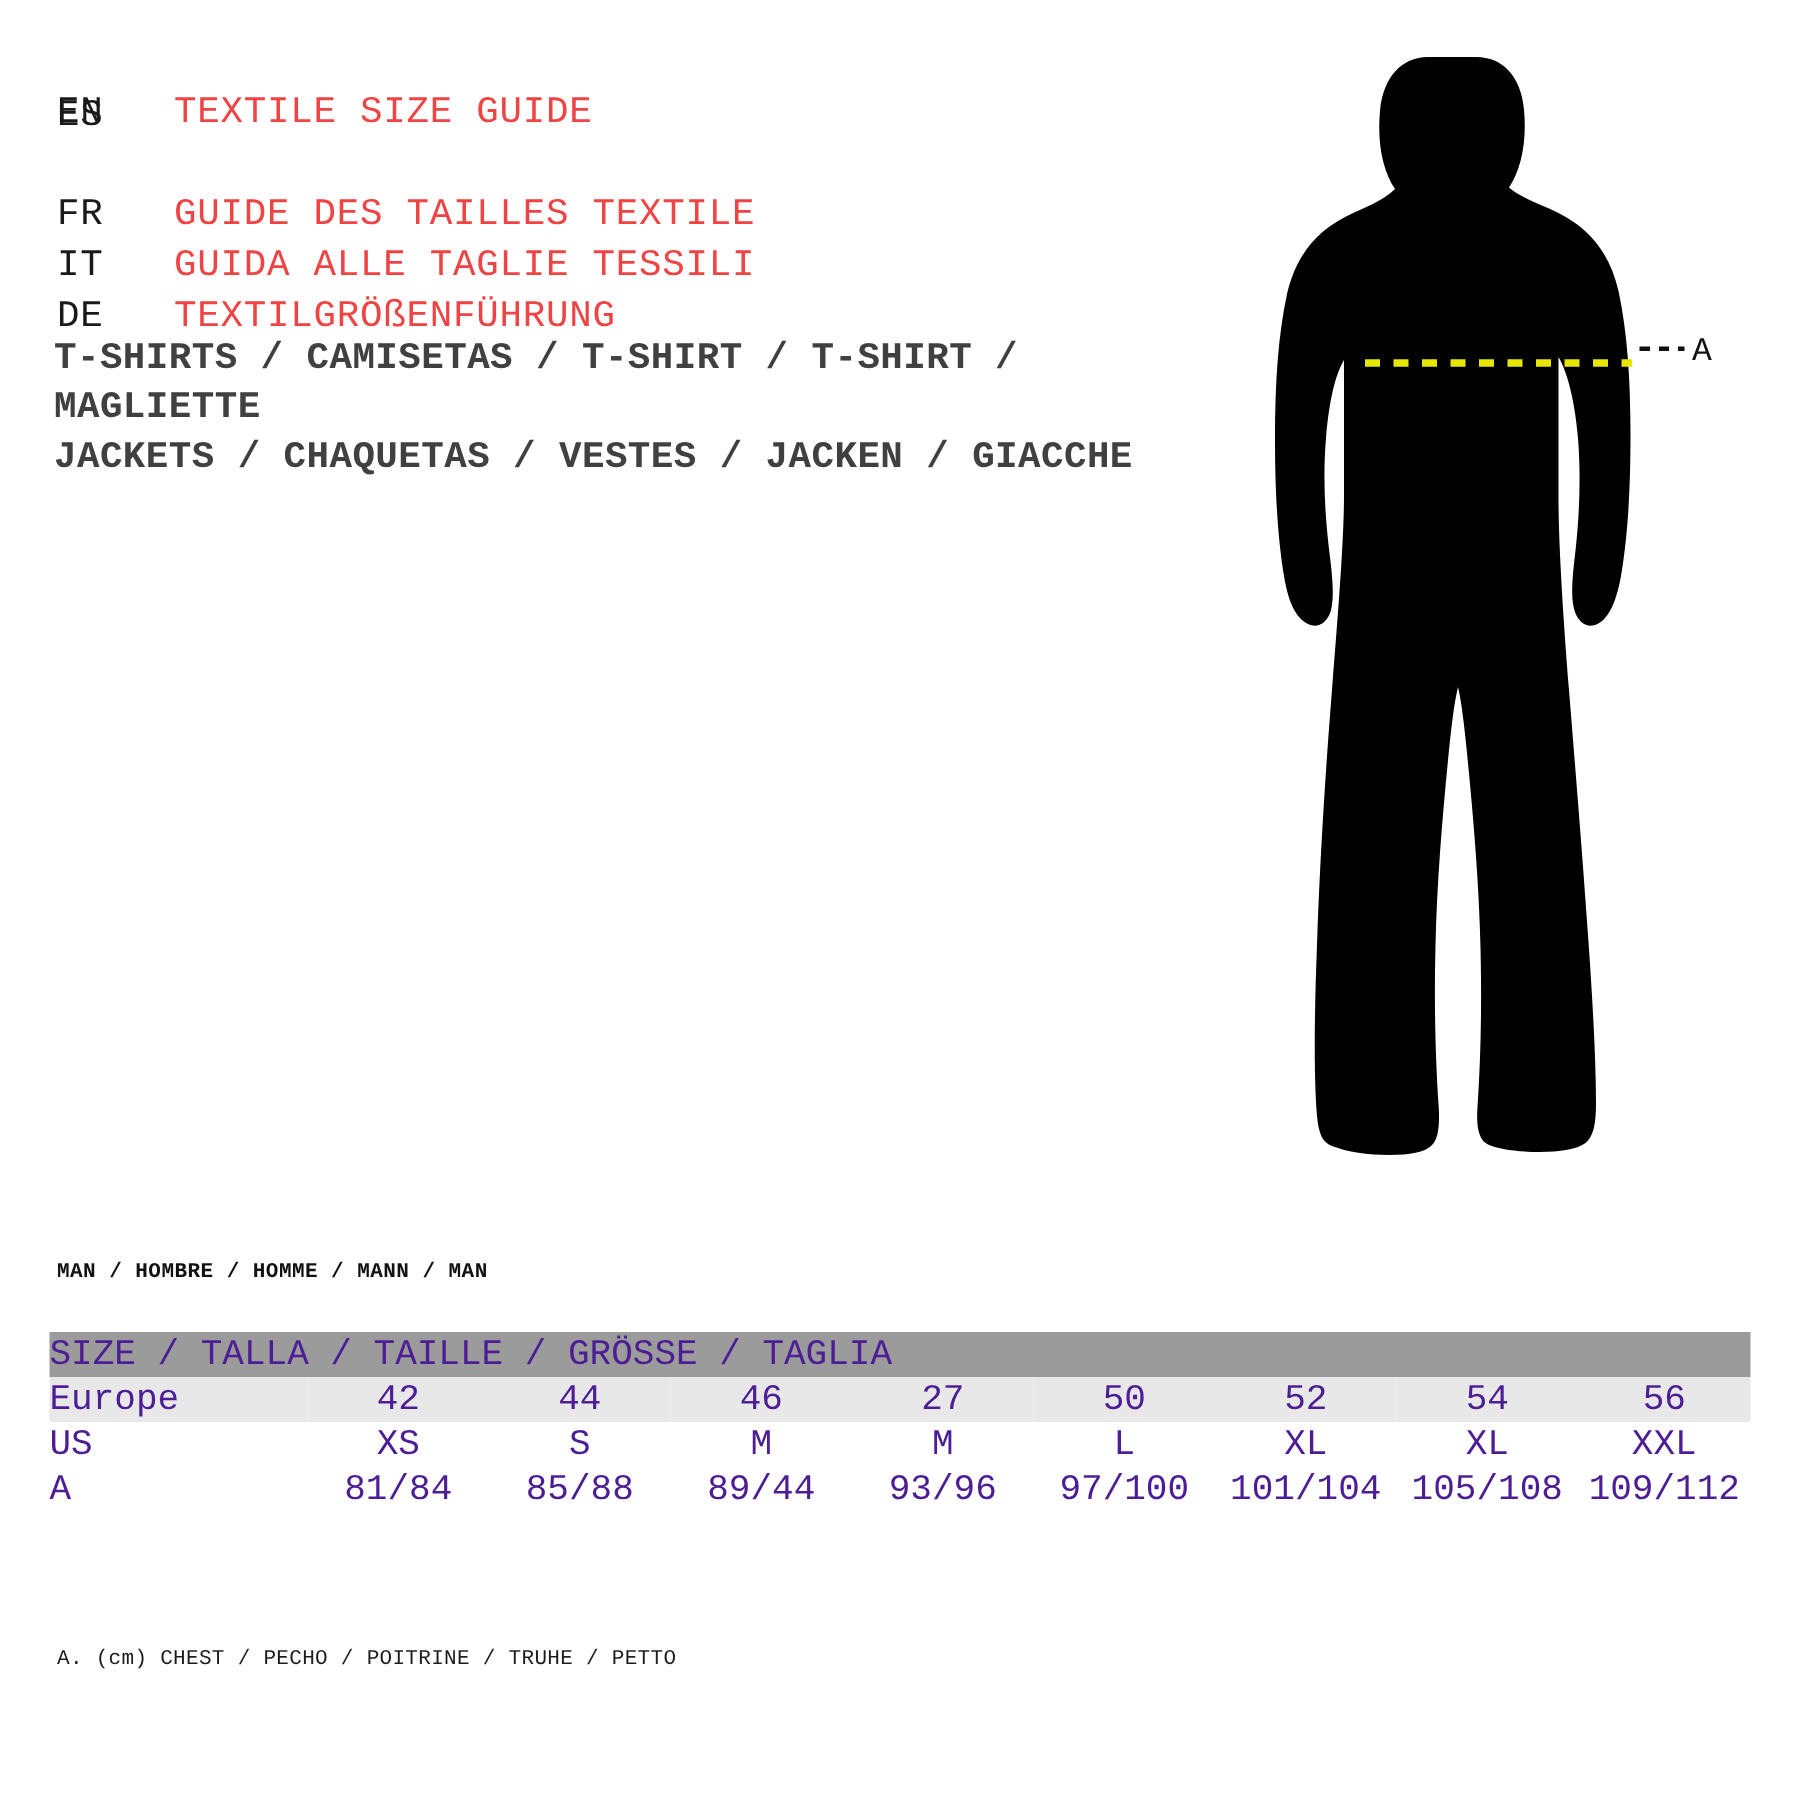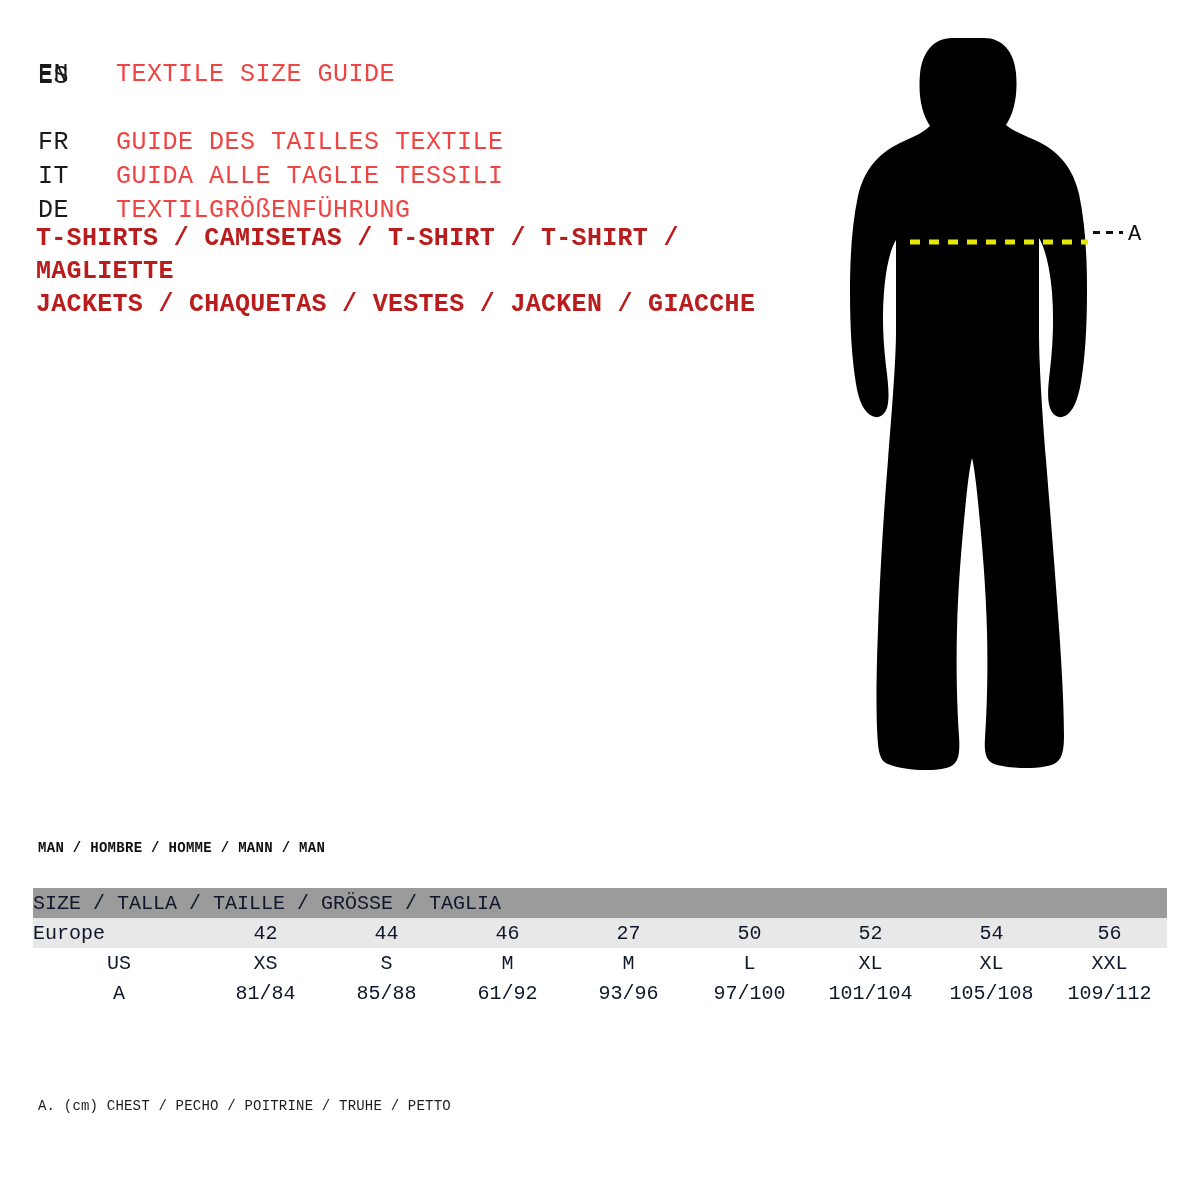--- a/index.html
+++ b/index.html
@@ -51,21 +51,21 @@
     position: absolute;
     left: 36px;
     top: 222px;
     width: 760px;
   }
   .cat-line {
     font-size: 25px;
     font-weight: bold;
     letter-spacing: 0.3px;
     line-height: 33px;
-    color: #b91c1c;
+    color: #404040;
   }
 
   
   .figure {
     position: absolute;
     left: 820px;
     top: 20px;
     width: 360px;
     height: 770px;
   }
@@ -100,35 +100,35 @@
 
   table.size-table {
     position: absolute;
     left: 33px;
     top: 888px;
     width: 1134px;
     border-collapse: collapse;
     table-layout: fixed;
   }
   table.size-table td {
-    font-size: 20px;
-    color: #0f172a;
+    font-size: 24px;
+    color: #4c1d95;
     height: 30px;
     padding: 0;
     vertical-align: middle;
   }
   .header-row td {
     background: #9b9b9b;
     color: #111;
     font-size: 19px;
     height: 34px;
     padding-left: 9px;
   }
   .row-shade td { background: #e8e8e8; }
-  .row-plain td { background: #ffffff; text-align: center; }
+  .row-plain td { background: #ffffff; }
   .rowlabel {
     padding-left: 9px;
     text-align: left;
   }
   .cell { text-align: center; }
 
   .footnote {
     position: absolute;
     left: 38px;
     top: 1098px;
@@ -265,21 +265,21 @@
         <td class="cell">M</td>
         <td class="cell">L</td>
         <td class="cell">XL</td>
         <td class="cell">XL</td>
         <td class="cell">XXL</td>
       </tr>
       <tr class="row-plain">
         <td class="rowlabel">A</td>
         <td class="cell">81/84</td>
         <td class="cell">85/88</td>
-        <td class="cell">61/92</td>
+        <td class="cell">89/44</td>
         <td class="cell">93/96</td>
         <td class="cell">97/100</td>
         <td class="cell">101/104</td>
         <td class="cell">105/108</td>
         <td class="cell">109/112</td>
       </tr>
     </tbody>
   </table>
 
   <div class="footnote">A. (cm) CHEST / PECHO / POITRINE / TRUHE / PETTO</div>

